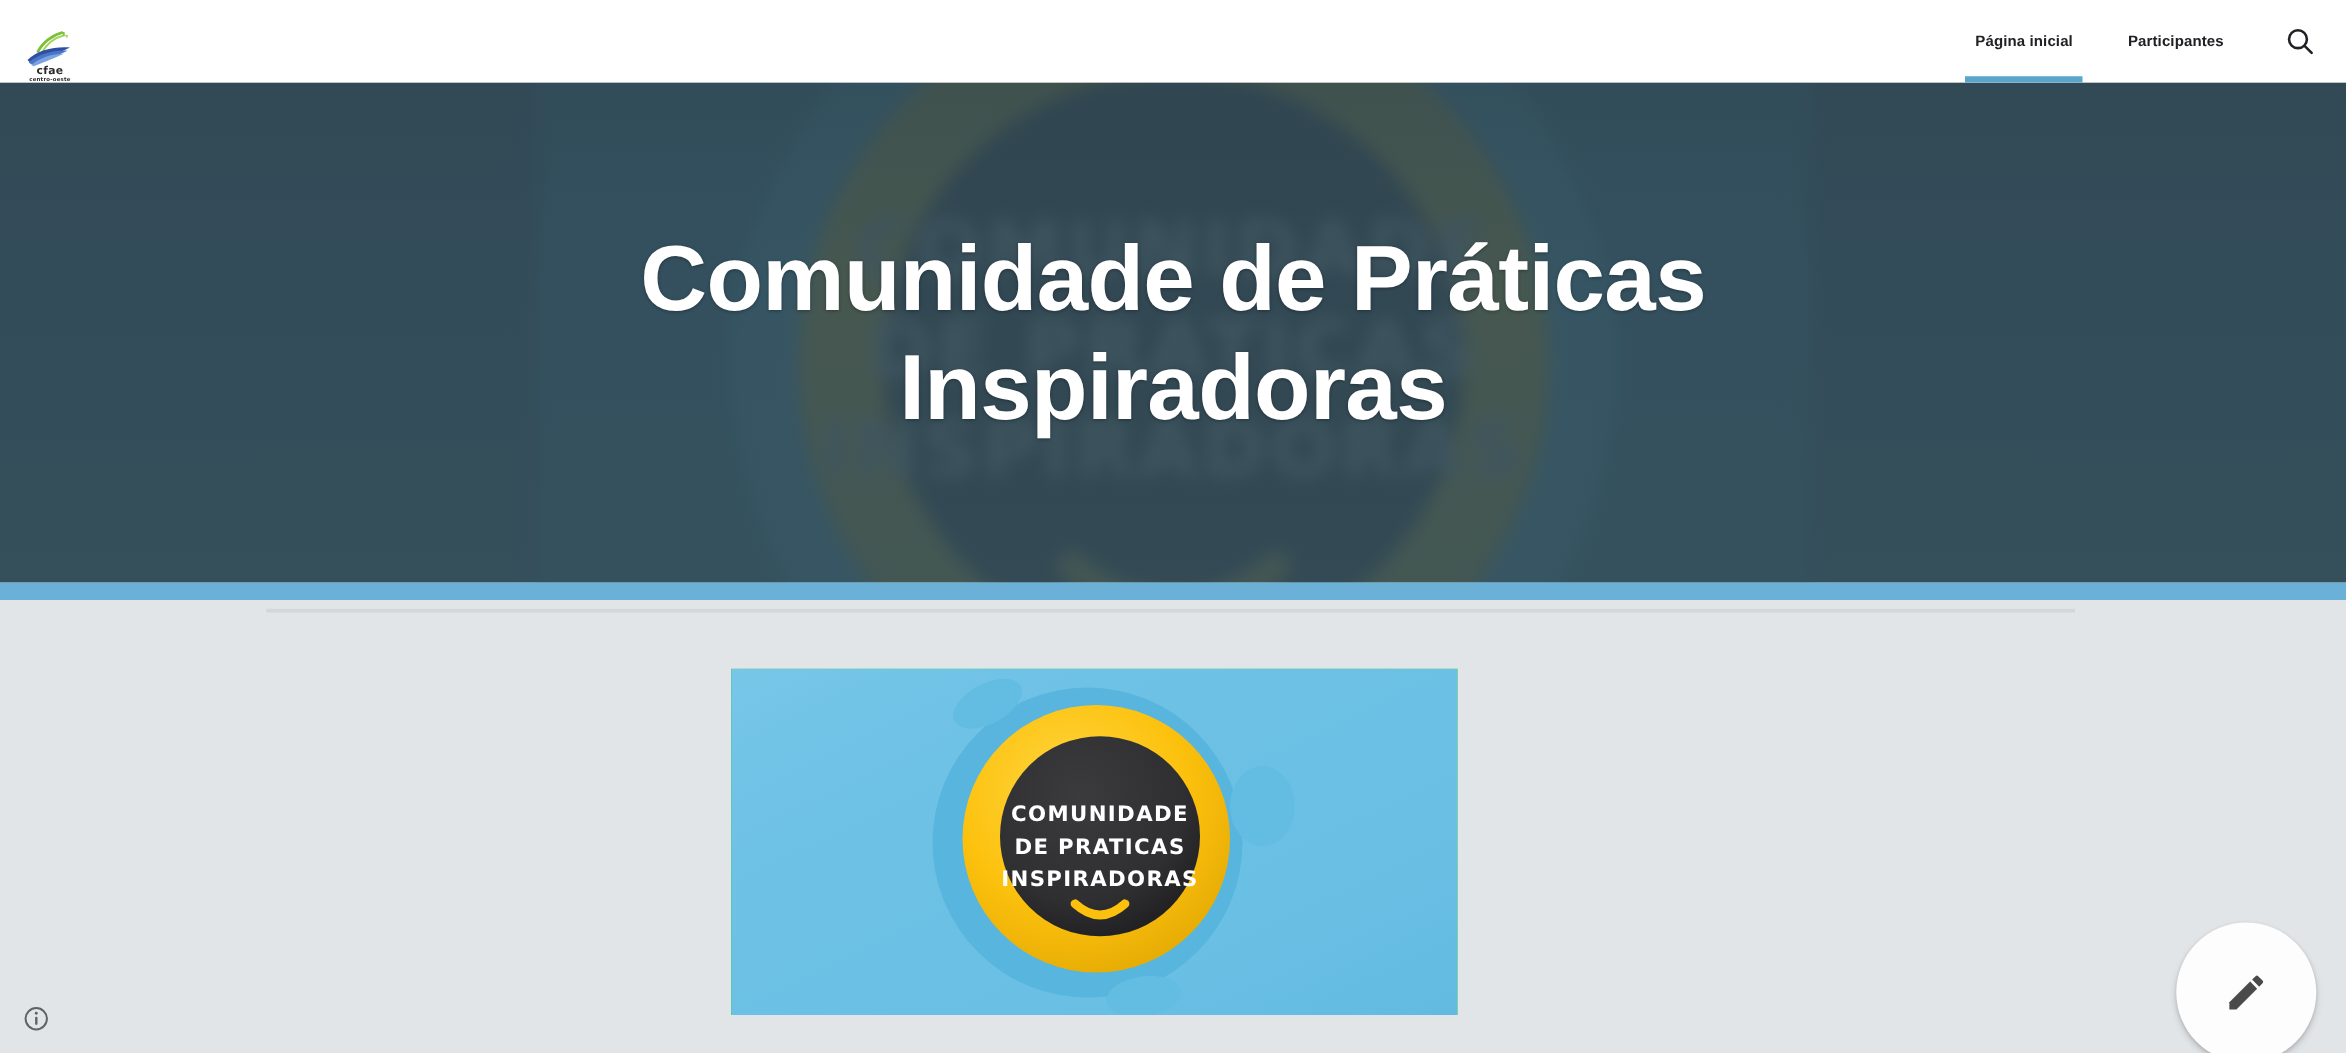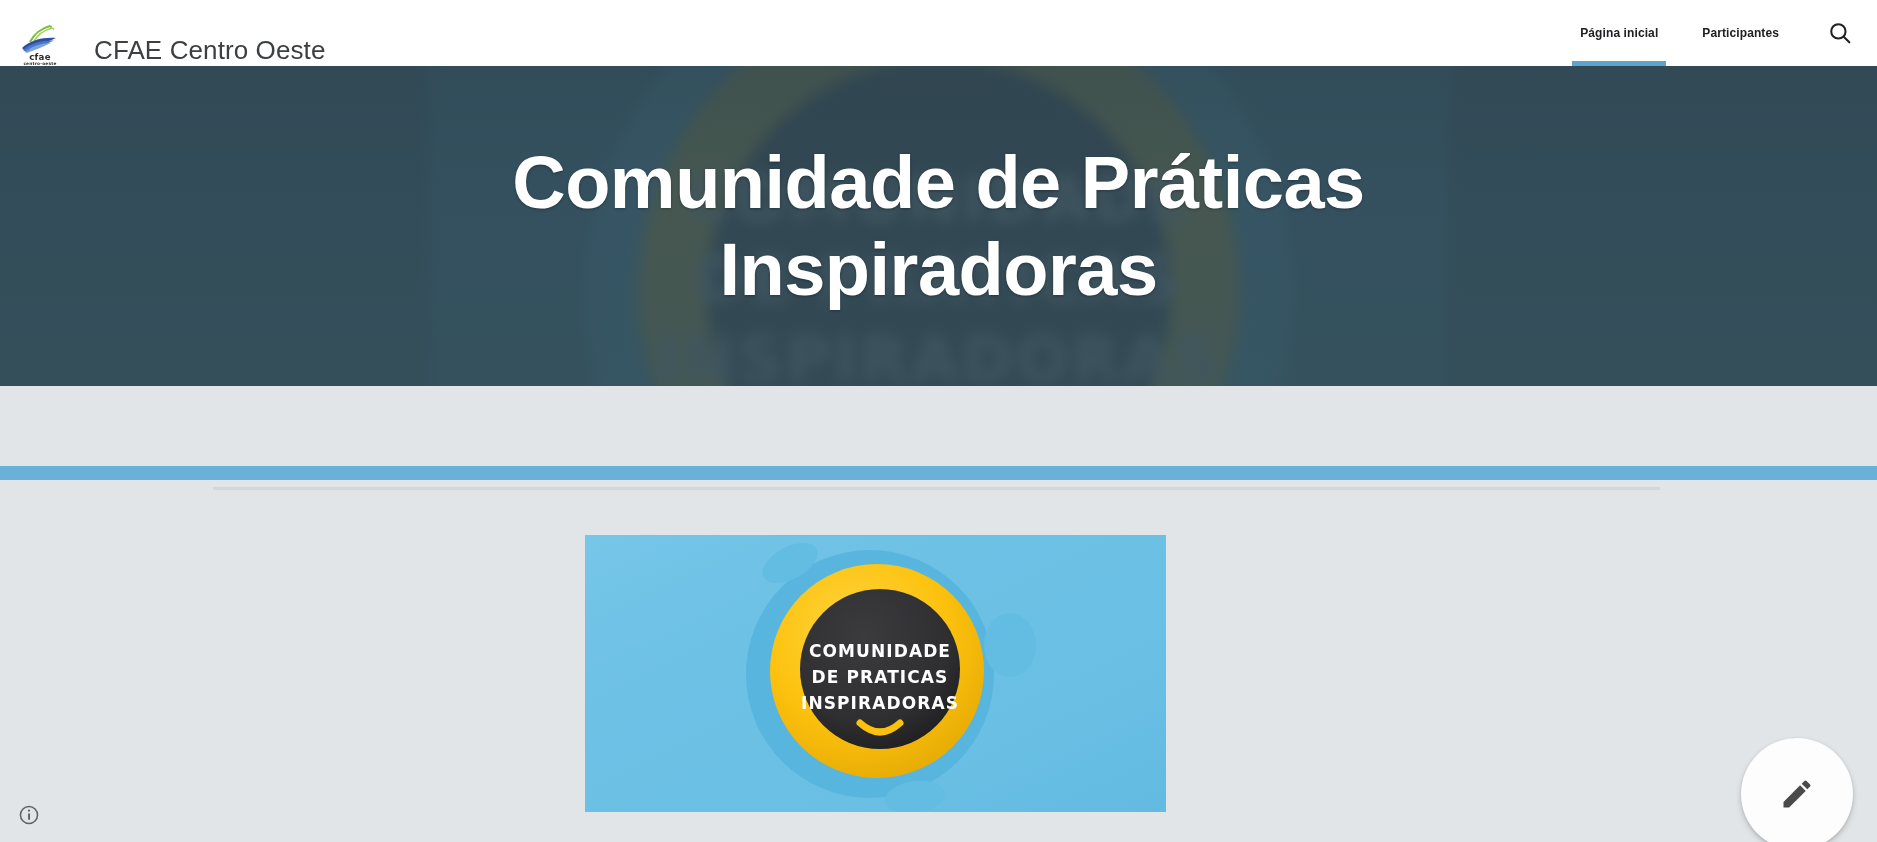--- a/index.html
+++ b/index.html
@@ -89,21 +89,21 @@
     justify-content: center;
     border-radius: 50%;
     cursor: pointer;
   }
 
   
   .hero {
     position: absolute;
     top: 66px; left: 0;
     width: 1877px;
-    height: 320px;
+    height: 400px;
     overflow: hidden;
     background: #36505c;
   }
   .hero-bg {
     position: absolute;
     left: 50%;
     top: -285px;
     transform: translateX(-50%);
     width: 1020px;
     height: 1020px;
@@ -210,21 +210,20 @@
         <path d="M17 25 C21 17, 28 12, 36 10" stroke="#a4d65e" stroke-width="1.8" fill="none"></path>
         <path d="M33 7 l3 1 -1 3 z" fill="#7bbf3a"></path>
         <path d="M35.5 9.5 l3 .6 -.8 2.6 z" fill="#a4d65e"></path>
         <path d="M6 30 C14 22, 28 19, 40 20 C30 25, 18 29, 9 33 Z" fill="#2f4fa0"></path>
         <path d="M7 32 C15 25, 27 22, 38 22.5 C29 27, 18 30, 10 34 Z" fill="#4a74c8"></path>
         <path d="M9 34 C16 28, 26 25, 35 25 C27 29, 18 32, 11 35 Z" fill="#7aa3e0"></path>
         <text x="24" y="41.5" font-family="DejaVu Sans, sans-serif" font-size="8.6" font-weight="700" fill="#2b2b2b" text-anchor="middle" letter-spacing="0.3">cfae</text>
         <text x="24" y="46.6" font-family="DejaVu Sans, sans-serif" font-size="4.3" font-weight="700" fill="#2b2b2b" text-anchor="middle" letter-spacing="0.2">centro-oeste</text>
       </svg>
     </div>
-    <div class="site-title">CFAE Centro Oeste</div>
   </div>
 
   <nav class="nav">
     <div class="nav-item active">
       <span>Página inicial</span>
     </div>
     <div class="nav-item">
       <span>Participantes</span>
     </div>
   </nav>

